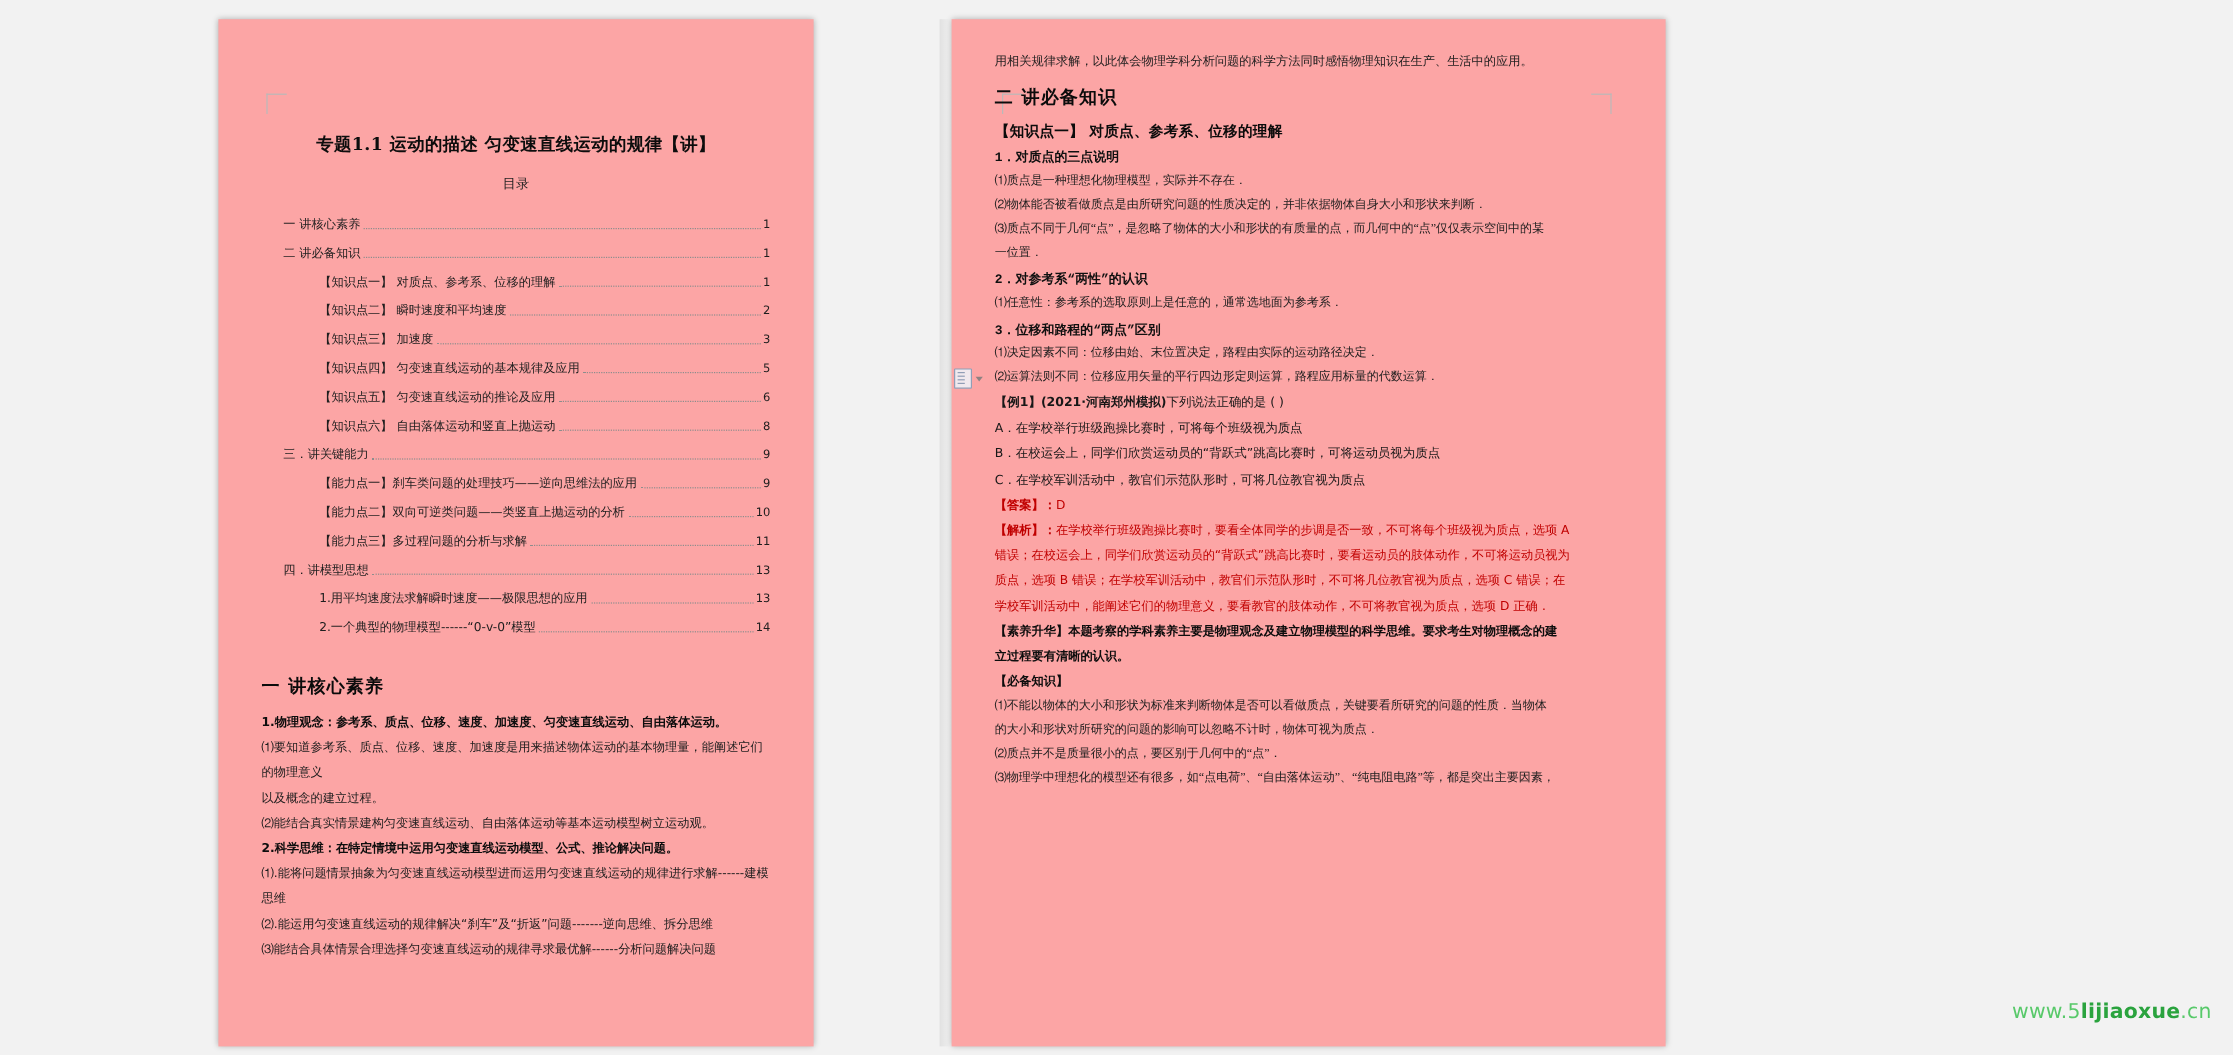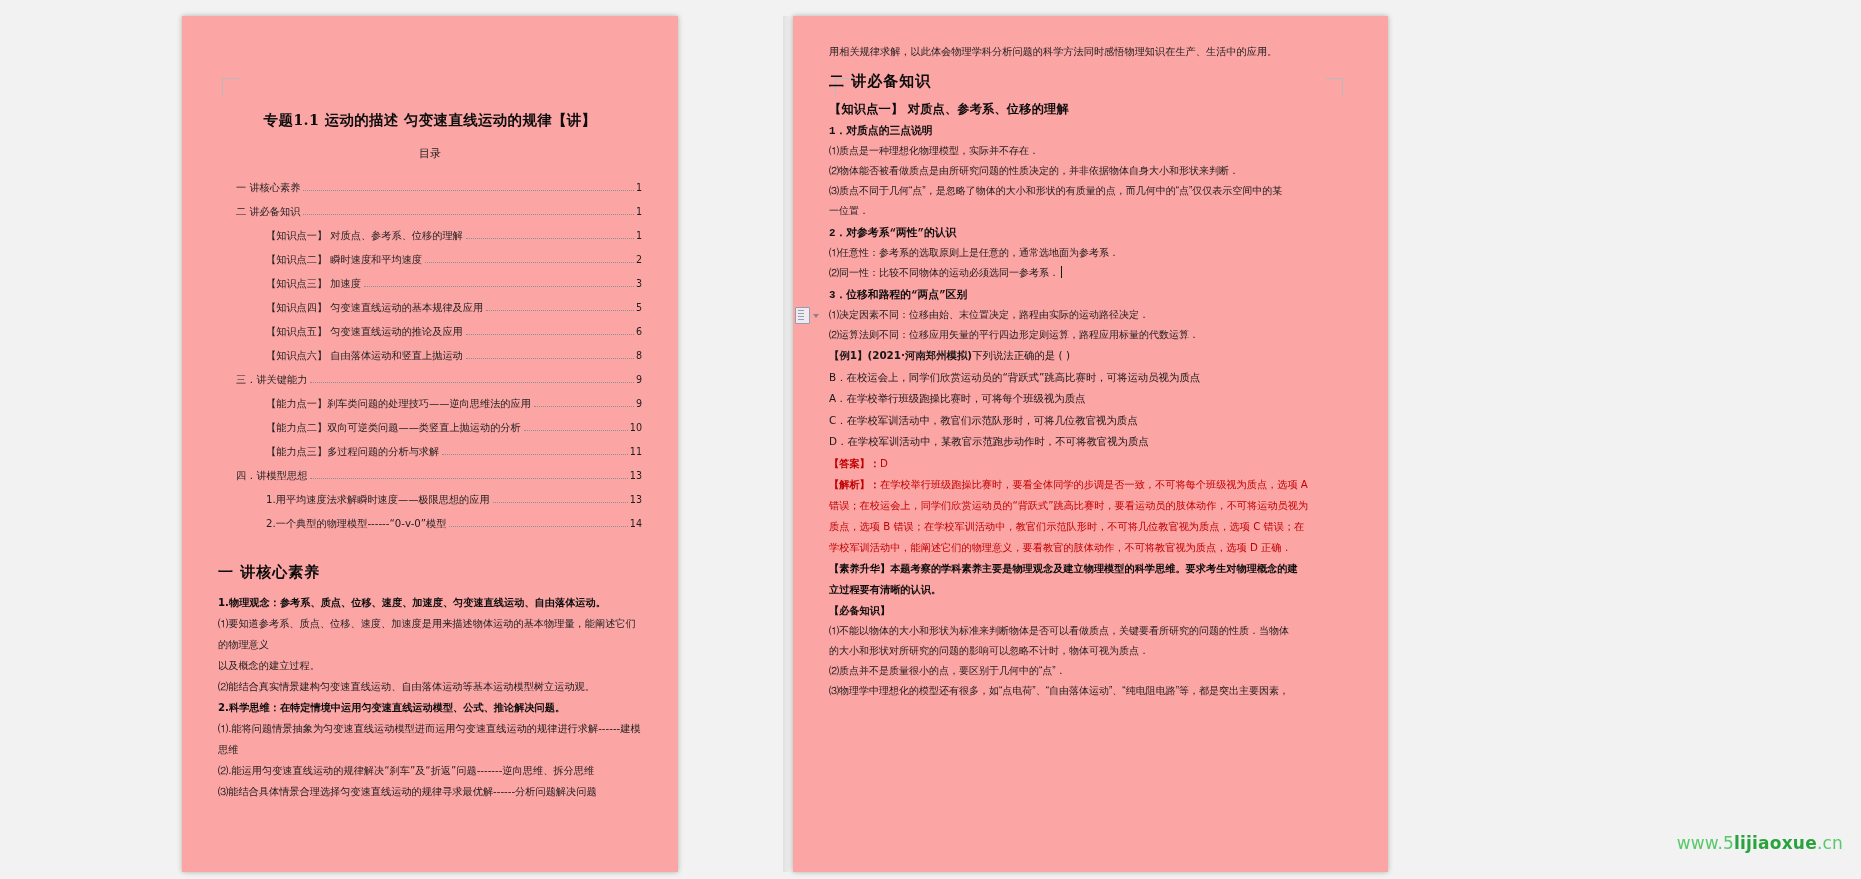--- a/index.html
+++ b/index.html
@@ -114,21 +114,21 @@
     color: #1d1d1d;
     margin: 0;
     font-family: "DejaVu Sans","Liberation Sans",sans-serif;
   }
   .body-l.b { font-weight: bold; color: #0d0d0d; }
   .body-s {
     font-size: 10px;
     line-height: 20px;
     color: #1d1d1d;
     margin: 0;
-    font-family: Liberation Sans, sans-serif;
+    font-family: Liberation Serif, serif;
   }
   .opt {
     font-size: 10.4px;
     line-height: 21.5px;
     margin: 0;
     color: #171717;
     font-family: "DejaVu Sans","Liberation Sans",sans-serif;
   }
   .redln  { color: #c00000; font-size: 10.2px; line-height: 21px; margin: 0;
             font-family: "DejaVu Sans","Liberation Sans",sans-serif; }
@@ -332,38 +332,36 @@
       <div id="g1">
           <p class="body-s">⑴质点是一种理想化物理模型，实际并不存在．</p>
           <p class="body-s">⑵物体能否被看做质点是由所研究问题的性质决定的，并非依据物体自身大小和形状来判断．</p>
           <p class="body-s">⑶质点不同于几何“点”，是忽略了物体的大小和形状的有质量的点，而几何中的“点”仅仅表示空间中的某</p>
           <p class="body-s">一位置．</p>
         </div>
 
       <div class="num-h">2．对参考系“两性”的认识</div>
       <div id="g2">
           <p class="body-s">⑴任意性：参考系的选取原则上是任意的，通常选地面为参考系．</p>
-          <p class="body-s">⑵同一性：比较不同物体的运动必须选同一参考系．<span class="caret"></span></p>
         </div>
 
       <div class="num-h">3．位移和路程的“两点”区别</div>
       <div id="g3">
           <p class="body-s">⑴决定因素不同：位移由始、末位置决定，路程由实际的运动路径决定．</p>
           <p class="body-s">⑵运算法则不同：位移应用矢量的平行四边形定则运算，路程应用标量的代数运算．</p>
         </div>
 
       <p class="opt">
         <span class="bold">【例1】</span><span class="bold">(2021·河南郑州模拟)</span><span>下列说法正确的是  (    )</span>
       </p>
 
       <div id="opts">
+          <p class="opt">A．在学校举行班级跑操比赛时，可将每个班级视为质点</p>
           <p class="opt">B．在校运会上，同学们欣赏运动员的“背跃式”跳高比赛时，可将运动员视为质点</p>
-          <p class="opt">A．在学校举行班级跑操比赛时，可将每个班级视为质点</p>
           <p class="opt">C．在学校军训活动中，教官们示范队形时，可将几位教官视为质点</p>
-          <p class="opt">D．在学校军训活动中，某教官示范跑步动作时，不可将教官视为质点</p>
         </div>
 
       <p class="redln">
         <span class="bold">【答案】：</span><span>D</span>
       </p>
 
       <div id="analysis">
           <p class="redln"><span class="bold">【解析】：</span><span>在学校举行班级跑操比赛时，要看全体同学的步调是否一致，不可将每个班级视为质点，选项 A</span></p>
           <p class="redln">错误；在校运会上，同学们欣赏运动员的“背跃式”跳高比赛时，要看运动员的肢体动作，不可将运动员视为</p>
           <p class="redln">质点，选项 B 错误；在学校军训活动中，教官们示范队形时，不可将几位教官视为质点，选项 C 错误；在</p>

